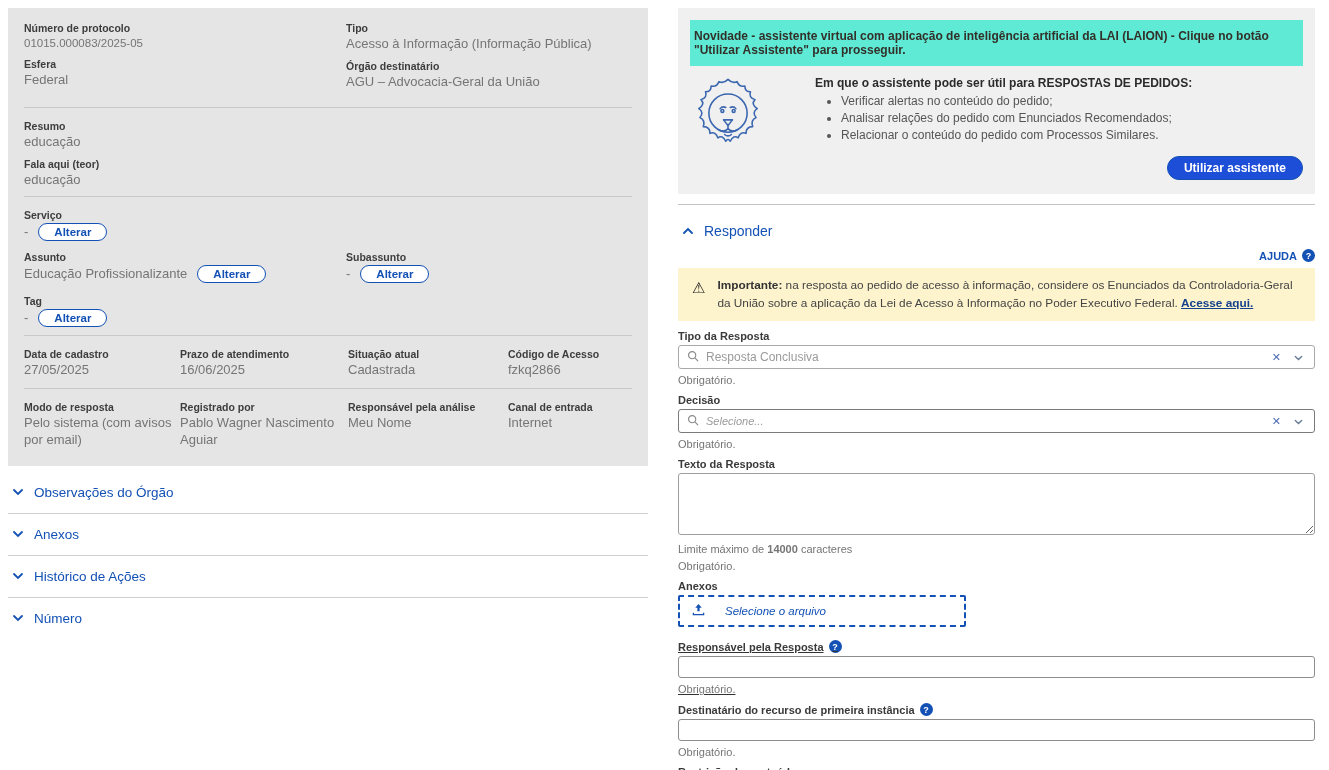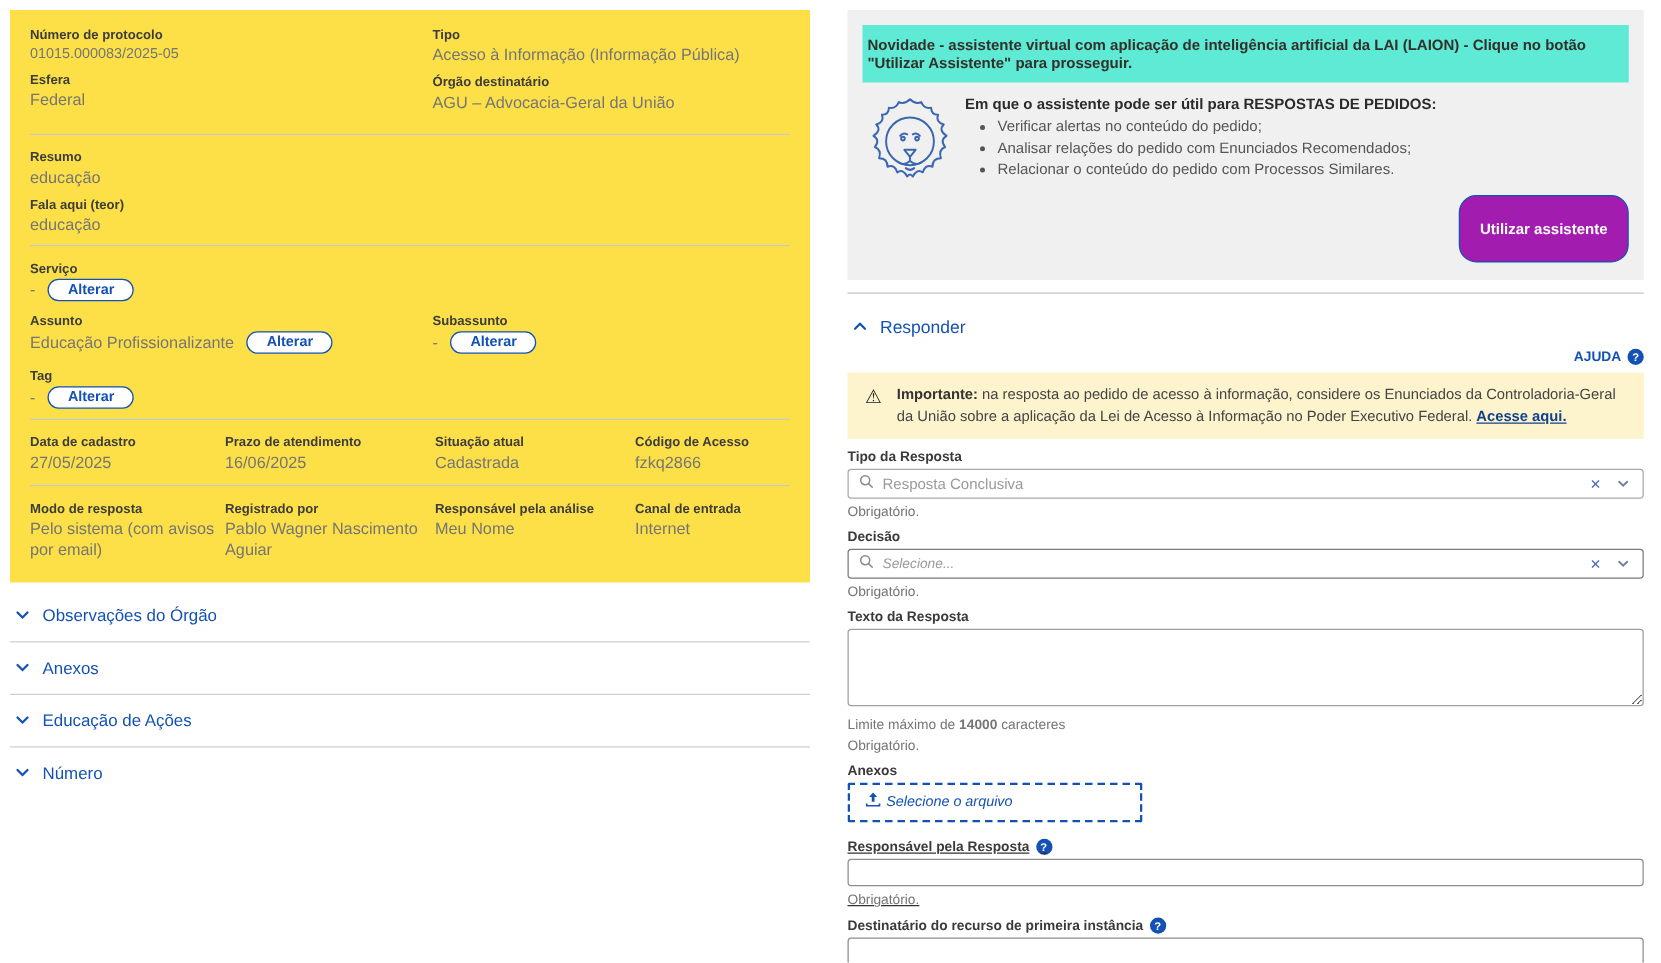--- a/index.html
+++ b/index.html
@@ -2,51 +2,51 @@
 <html><head>
 <meta charset="utf-8">
 <style>
   * { box-sizing: border-box; margin: 0; padding: 0; }
   html,body { width:1329px; height:770px; overflow:hidden; background:#fff;
     font-family:"Liberation Sans", sans-serif; color:#333; }
   .page { position:relative; width:1329px; height:770px; }
 
   
   .left-col { position:absolute; left:8px; top:8px; width:640px; }
-  .gray-panel { background:#fde047; padding:14px 16px 10px 16px; }
+  .gray-panel { background:#e5e5e5; padding:14px 16px 10px 16px; }
   .lbl { font-size:10.5px; font-weight:bold; color:#3d3d3d; margin-bottom:2px; }
   .val { font-size:13px; color:#757575; line-height:1.25; }
   .pair { margin-bottom:8px; }
   .grid2 { display:grid; grid-template-columns: 322px 1fr; }
   .grid4 { display:grid; grid-template-columns: 156px 168px 160px 1fr; }
   .panel-div { border:none; border-top:1px solid #c9c9c9; margin:8px 0 12px 0; }
   .pill-outline { display:inline-flex; align-items:center; gap:5px; background:#fff;
     border:1px solid #1351b4; color:#1351b4; border-radius:14px; padding:2px 15px;
     font-size:11.5px; font-weight:bold; cursor:pointer; white-space:nowrap; }
-  .pill-solid { display:inline-flex; align-items:center; gap:5px; background:#a21caf;
-    border:1px solid #1351b4; color:#fff; border-radius:14px; padding:19px 16px;
+  .pill-solid { display:inline-flex; align-items:center; gap:5px; background:#1d4ed8;
+    border:1px solid #1351b4; color:#fff; border-radius:14px; padding:4px 16px;
     font-size:12px; font-weight:bold; cursor:pointer; white-space:nowrap; }
   .inline-val { display:flex; align-items:center; gap:10px; }
 
   .accordion { margin-top:6px; }
   .acc-item { display:flex; align-items:center; gap:12px; padding:13px 4px;
     border-bottom:1px solid #cfcfcf; cursor:pointer; }
   .acc-item:last-child { border-bottom:none; }
   .acc-label { color:#1351b4; font-size:13.5px; font-weight:500; }
 
   .chev { display:inline-block; width:10px; height:10px; }
   .chev svg { display:block; }
 
   
   .right-col { position:absolute; left:678px; top:8px; width:637px; }
   .assist-box { background:#f0f0f0; padding:12px 12px 14px 12px; }
   .banner { background:#5eead4; padding:9px 4px; font-size:12px; font-weight:bold; color:#33302a; }
   .assist-row { display:flex; margin-top:10px; }
   .lion { flex:0 0 76px; display:flex; justify-content:center; }
-  .assist-content { flex:1; padding-left:6px; }
+  .assist-content { flex:1; padding-left:6px;margin-left:43px; }
   .assist-intro { font-size:12px; font-weight:bold; color:#2b2b2b; margin-bottom:4px; }
   .assist-bullets { margin-left:26px; font-size:12px; color:#555; }
   .assist-bullets li { margin-bottom:3px; }
   .assist-btn-row { display:flex; justify-content:flex-end; margin-top:8px; }
 
   .full-div { border:none; border-top:1px solid #c4c4c4; margin:10px 0; }
 
   .respond-head { display:flex; align-items:center; gap:12px; padding:8px 4px 4px 4px; cursor:pointer; }
   .respond-title { color:#1351b4; font-size:14px; font-weight:500; }
   .ajuda-row { display:flex; justify-content:flex-end; align-items:center; gap:5px; margin:6px 0 6px 0; }
@@ -65,22 +65,22 @@
     border-radius:3px; background:#fff; padding:0 8px; gap:7px; }
   .selectbox.strong { border-color:#7a7a7a; }
   .sel-text { flex:1; font-size:12px; color:#9a9a9a; }
   .sel-text.italic { font-style:italic; font-size:11px; }
   .x-icon { color:#4b6cb7; font-size:11px; cursor:pointer; padding:0 3px; }
   .dd-chev { cursor:pointer; padding:0 2px; }
   .req { font-size:11px; color:#757575; margin:5px 0 8px 0; }
   textarea.resp { width:100%; height:62px; border:1px solid #9e9e9e; border-radius:3px;
     resize:vertical; font-family:"Liberation Sans",sans-serif; font-size:12px; padding:6px; }
   .limit { font-size:11px; color:#757575; margin-top:4px; }
-  .upload-box { display:inline-flex; align-items:center; gap:4px; border:2px dashed #1351b4;
-    border-radius:2px; padding:5px 12px; width:236px; cursor:pointer; background:#fff; }
+  .upload-box { display:inline-flex; align-items:center; gap:20px; border:2px dashed #1351b4;
+    border-radius:2px; padding:5px 12px; width:288px; cursor:pointer; background:#fff; }
   .upload-label { color:#1351b4; font-size:11.5px; font-style:italic; }
   input.txt { width:100%; height:22px; border:1px solid #8d8d8d; border-radius:3px;
     font-family:"Liberation Sans",sans-serif; font-size:12px; padding:0 6px; }
 </style>
 </head>
 <body>
 
 <div class="page">
 
   <div class="left-col">
@@ -214,21 +214,21 @@
             </svg>
         </span>
         <span class="acc-label">Anexos</span>
       </div>
       <div class="acc-item">
         <span class="chev">
           <svg width="12" height="10" viewBox="0 0 12 10">
               <polyline points="2,3 6,7 10,3" fill="none" stroke="#1351b4" stroke-width="1.8" stroke-linecap="round"></polyline>
             </svg>
         </span>
-        <span class="acc-label">Educação de Ações</span>
+        <span class="acc-label">Histórico de Ações</span>
       </div>
       <div class="acc-item">
         <span class="chev">
           <svg width="12" height="10" viewBox="0 0 12 10">
               <polyline points="2,3 6,7 10,3" fill="none" stroke="#1351b4" stroke-width="1.8" stroke-linecap="round"></polyline>
             </svg>
         </span>
         <span class="acc-label">Número</span>
       </div>
     </div>

